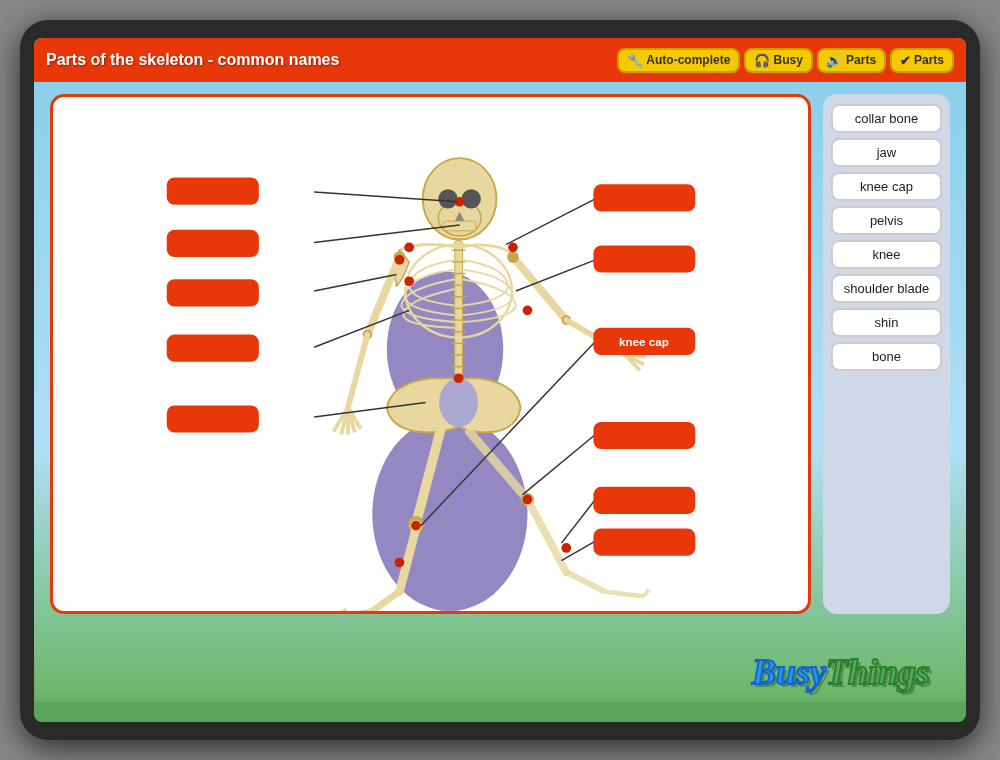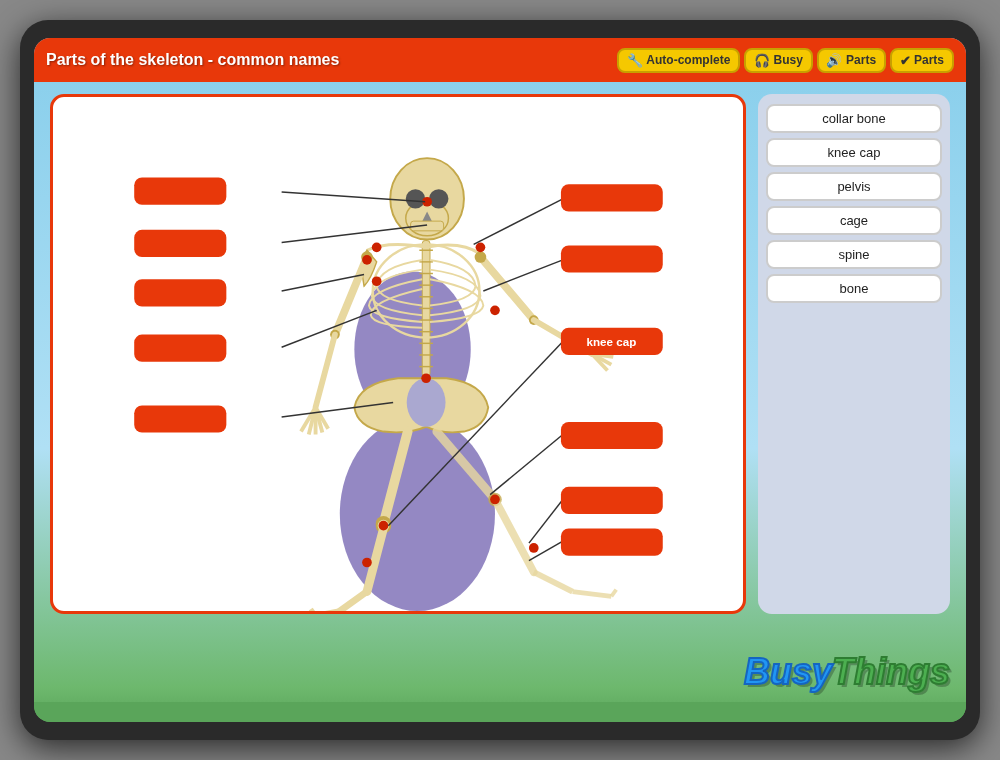--- a/index.html
+++ b/index.html
@@ -22,21 +22,21 @@
       border-radius: 28px;
       padding: 18px 14px;
       box-shadow: 0 8px 32px rgba(0,0,0,0.7);
       display: flex;
       flex-direction: column;
     }
 
     .tablet-screen {
       flex: 1;
       background: linear-gradient(180deg, #87CEEB 0%, #b0e0f5 60%, #6db86d 95%, #5aa55a 100%);
-      border-radius: 16px;
+      border-radius: 8px;
       overflow: hidden;
       display: flex;
       flex-direction: column;
     }
 
     
     .header-bar {
       background: #e8380a;
       padding: 6px 12px;
       display: flex;
@@ -90,21 +90,21 @@
       position: relative;
       background: white;
       border: 3px solid #e8380a;
       border-radius: 14px;
       height: 520px;
       overflow: hidden;
     }
 
     
     .word-bank {
-      width: 192px;
+      width: 127px;
       background: #d0d8e8;
       border-radius: 14px;
       padding: 10px 8px;
       display: flex;
       flex-direction: column;
       gap: 5px;
       height: 520px;
     }
 
     .word-item {
@@ -313,30 +313,32 @@
 
           <rect x="448" y="402" width="105" height="28" rx="8" fill="#e8380a" cursor="pointer"></rect>
 
           <rect x="448" y="445" width="105" height="28" rx="8" fill="#e8380a" cursor="pointer"></rect>
 
         </svg>
       </div>
 
       <div class="word-bank">
         <div class="word-item">collar bone</div>
+        <div class="word-item">jaw</div>
         <div class="word-item">knee cap</div>
         <div class="word-item">pelvis</div>
-        <div class="word-item">cage</div>
-        <div class="word-item">spine</div>
+        <div class="word-item">knee</div>
+        <div class="word-item">shoulder blade</div>
+        <div class="word-item">shin</div>
         <div class="word-item">bone</div>
       </div>
 
     </div>
 
-    <div style="position:relative; height:60px; display:flex; align-items:center; justify-content:flex-end; padding-right:16px; margin-top:-8px;">
+    <div style="position:relative; height:60px; display:flex; align-items:center; justify-content:flex-end; padding-right:36px; margin-top:-8px;font-family:Liberation Serif, serif;">
       <div>
         <span class="logo-text" style="font-size:36px; font-weight:900; font-style:italic;">
           <span style="color:#2196F3; -webkit-text-stroke:2px #1565C0; text-shadow:3px 3px 0 rgba(0,0,0,0.25);">Busy</span><span style="color:#4CAF50; -webkit-text-stroke:2px #2E7D32; text-shadow:3px 3px 0 rgba(0,0,0,0.25);">Things</span>
         </span>
       </div>
     </div>
 
     <div class="bottom-bar"></div>
   </div>
 </div>

